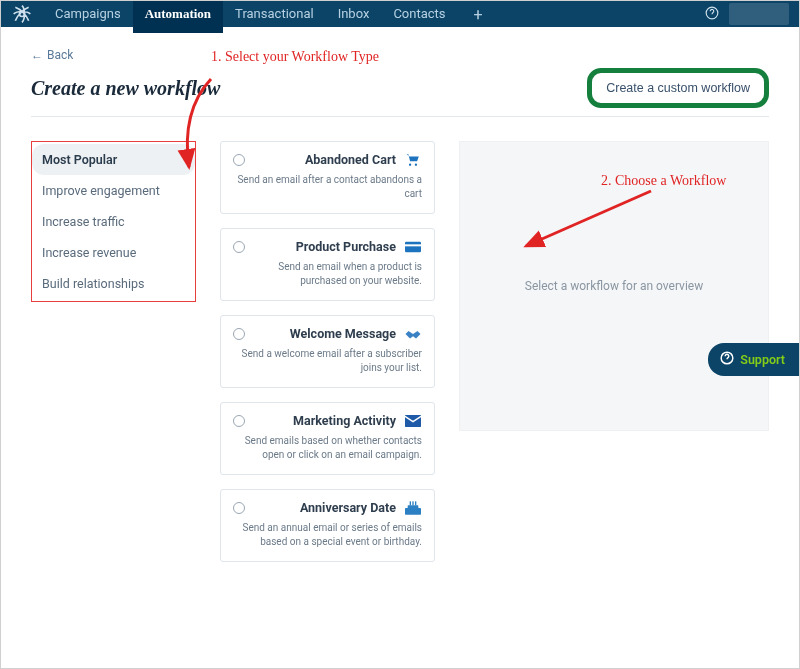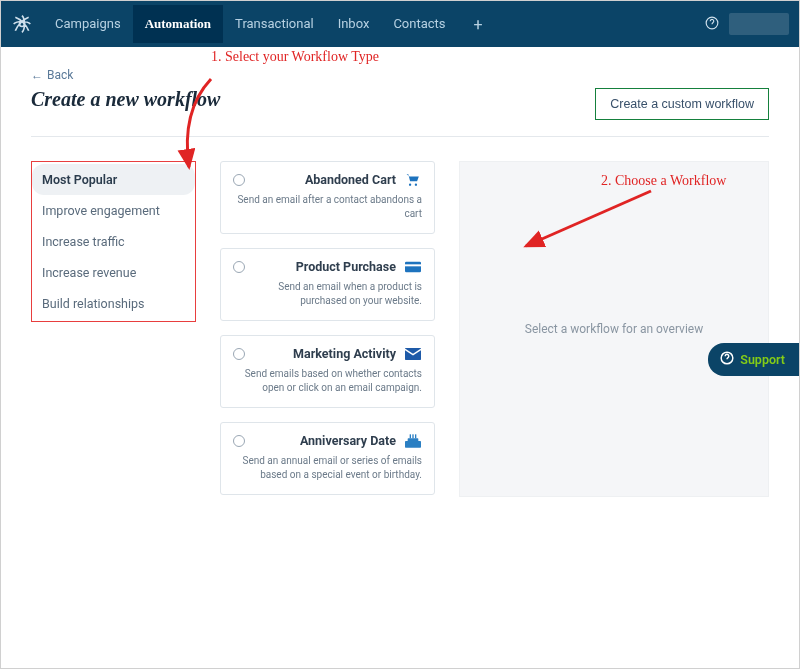--- a/index.html
+++ b/index.html
@@ -1,48 +1,48 @@
 <!DOCTYPE html>
 <html><head>
   <meta charset="utf-8">
   <style>
     * { box-sizing: border-box; margin: 0; padding: 0; }
     body { font-family: -apple-system, BlinkMacSystemFont, "Segoe UI", Roboto, Arial, sans-serif; font-size: 13px; color: #333; background: #fff; width: 800px; height: 669px; position: relative; overflow: hidden; border: 1px solid #d0d0d0;}
     
-    .topnav { background: #0b4467; height: 46px; display: flex; align-items: center; padding: 0 10px; color: #cfe0ec; font-size: 13px; }
+    .topnav { background: #0b4467; height: 26px; display: flex; align-items: center; padding: 0 10px; color: #cfe0ec; font-size: 13px; }
     .topnav .logo { width: 22px; height: 22px; margin-right: 10px; display:flex; align-items:center; justify-content:center;}
     .topnav .tabs { display: flex; gap: 0; }
     .topnav .tab { padding: 0 12px; height: 38px; line-height: 38px; cursor: pointer; color: #b7d1e2; }
     .topnav .tab.active { background: #003152; color: #fff; font-weight: 600; font-family: Liberation Serif, serif; }
     .topnav .plus { margin-left: 6px; color:#b7d1e2; font-size:16px; padding:0 10px; cursor:pointer;}
     .topnav .right { margin-left: auto; display: flex; align-items: center; gap: 10px; }
     .topnav .help { color:#cfe0ec; font-size:14px;}
     .topnav .userbox { width: 60px; height: 22px; background: rgba(255,255,255,0.15); border-radius: 2px; }
     
     .page { padding: 20px 30px 0 30px; }
     .back { color: #5b7a99; font-size: 12px; cursor: pointer; display:inline-flex; align-items:center; gap:4px;}
-    .header-row { display: flex; align-items: flex-start; justify-content: space-between; margin-top: 6px; padding-bottom: 16px; border-bottom: 1px solid #e4e8ec;}
+    .header-row { display: flex; align-items: center; justify-content: space-between; margin-top: 6px; padding-bottom: 8px; border-bottom: 1px solid #e4e8ec;}
     .page-title { font-family: Georgia, 'Times New Roman', serif; font-size: 20px; font-weight: 700; color: #1a2a3a; font-style: italic;}
-    .btn-outline { border: 1px solid #15803d; background: #fff; padding: 8px 14px; font-size: 12.5px; color: #38506a; border-radius: 0; cursor: pointer; }
+    .btn-outline { border: 5px solid #15803d; background: #fff; padding: 8px 14px; font-size: 12.5px; color: #38506a; border-radius: 14px; cursor: pointer; }
     
     .content { display: flex; gap: 24px; margin-top: 24px; align-items:flex-start;}
     
     .sidebar { width: 165px; border: 1.5px solid #e83e3e; padding: 2px 0; }
     .sidebar .item { padding: 8px 10px; font-size: 12.5px; color: #5a6b7c; cursor: pointer; }
     .sidebar .item.active { background: #eef1f4; color: #2b3c4d; font-weight: 600; border-radius: 12px; }
     
     .cards { width: 215px; display: flex; flex-direction: column; gap: 14px; text-align: right; }
     .card { border: 1px solid #dfe5ea; border-radius: 3px; padding: 10px 12px 12px; }
     .card-head { display: flex; align-items: center; gap: 8px; }
     .card-radio { width: 12px; height: 12px; border: 1.5px solid #9aa7b4; border-radius: 50%; flex-shrink:0;}
     .card-title { font-weight: 700; font-size: 12.5px; color: #2f3e4e; flex:1;}
     .card-icon { width: 18px; height: 14px; flex-shrink:0; display:flex; align-items:center; justify-content:center;}
     .card-desc { font-size: 10px; color: #6b7a89; margin-top: 6px; line-height: 1.4; }
     
-    .preview { flex: 1; background: #f5f6f8; border: 1px solid #eef0f2; height: 336px; display:flex; align-items:center; justify-content:center; color:#8a96a2; font-size:12px; position:relative;}
+    .preview { flex: 1; background: #f5f6f8; border: 1px solid #eef0f2; height: 290px; display:flex; align-items:center; justify-content:center; color:#8a96a2; font-size:12px; position:relative;}
     
     .support-btn { position: absolute; right: 0; top: 342px; background: #0b4467; color: #84cc16; border-radius: 16px 0 0 16px; padding: 8px 14px 8px 12px; font-size: 12.5px; font-weight:600; display:flex; align-items:center; gap:6px; cursor:pointer;}
     
     .annot { position: absolute; color: #e02424; font-family: Georgia, serif; font-size: 14px; pointer-events:none;}
     .arrow { position: absolute; pointer-events:none;}
   </style>
 </head>
 <body>
 
 <div class="topnav">
@@ -115,20 +115,32 @@
                 <rect width="24" height="16" rx="2"></rect>
                 <rect y="4" width="24" height="3" fill="#fff"></rect>
               </svg>
             </span>
         </div>
         <div class="card-desc">Send an email when a product is purchased on your website.</div>
       </div>
       <div class="card">
         <div class="card-head">
           <span class="card-radio"></span>
+          <span class="card-title">Welcome Message</span>
+          <span class="card-icon">
+              <svg width="18" height="12" viewBox="0 0 24 16" fill="#3b82c4">
+                <path d="M2 8l4-4 6 4 6-4 4 4-6 6-4-3-4 3z"></path>
+              </svg>
+            </span>
+        </div>
+        <div class="card-desc">Send a welcome email after a subscriber joins your list.</div>
+      </div>
+      <div class="card">
+        <div class="card-head">
+          <span class="card-radio"></span>
           <span class="card-title">Marketing Activity</span>
           <span class="card-icon">
               <svg width="16" height="12" viewBox="0 0 24 18" fill="#1e5aa8">
                 <rect width="24" height="18" rx="1"></rect>
                 <path d="M0 2l12 8 12-8" fill="none" stroke="#fff" stroke-width="2"></path>
               </svg>
             </span>
         </div>
         <div class="card-desc">Send emails based on whether contacts open or click on an email campaign.</div>
       </div>

